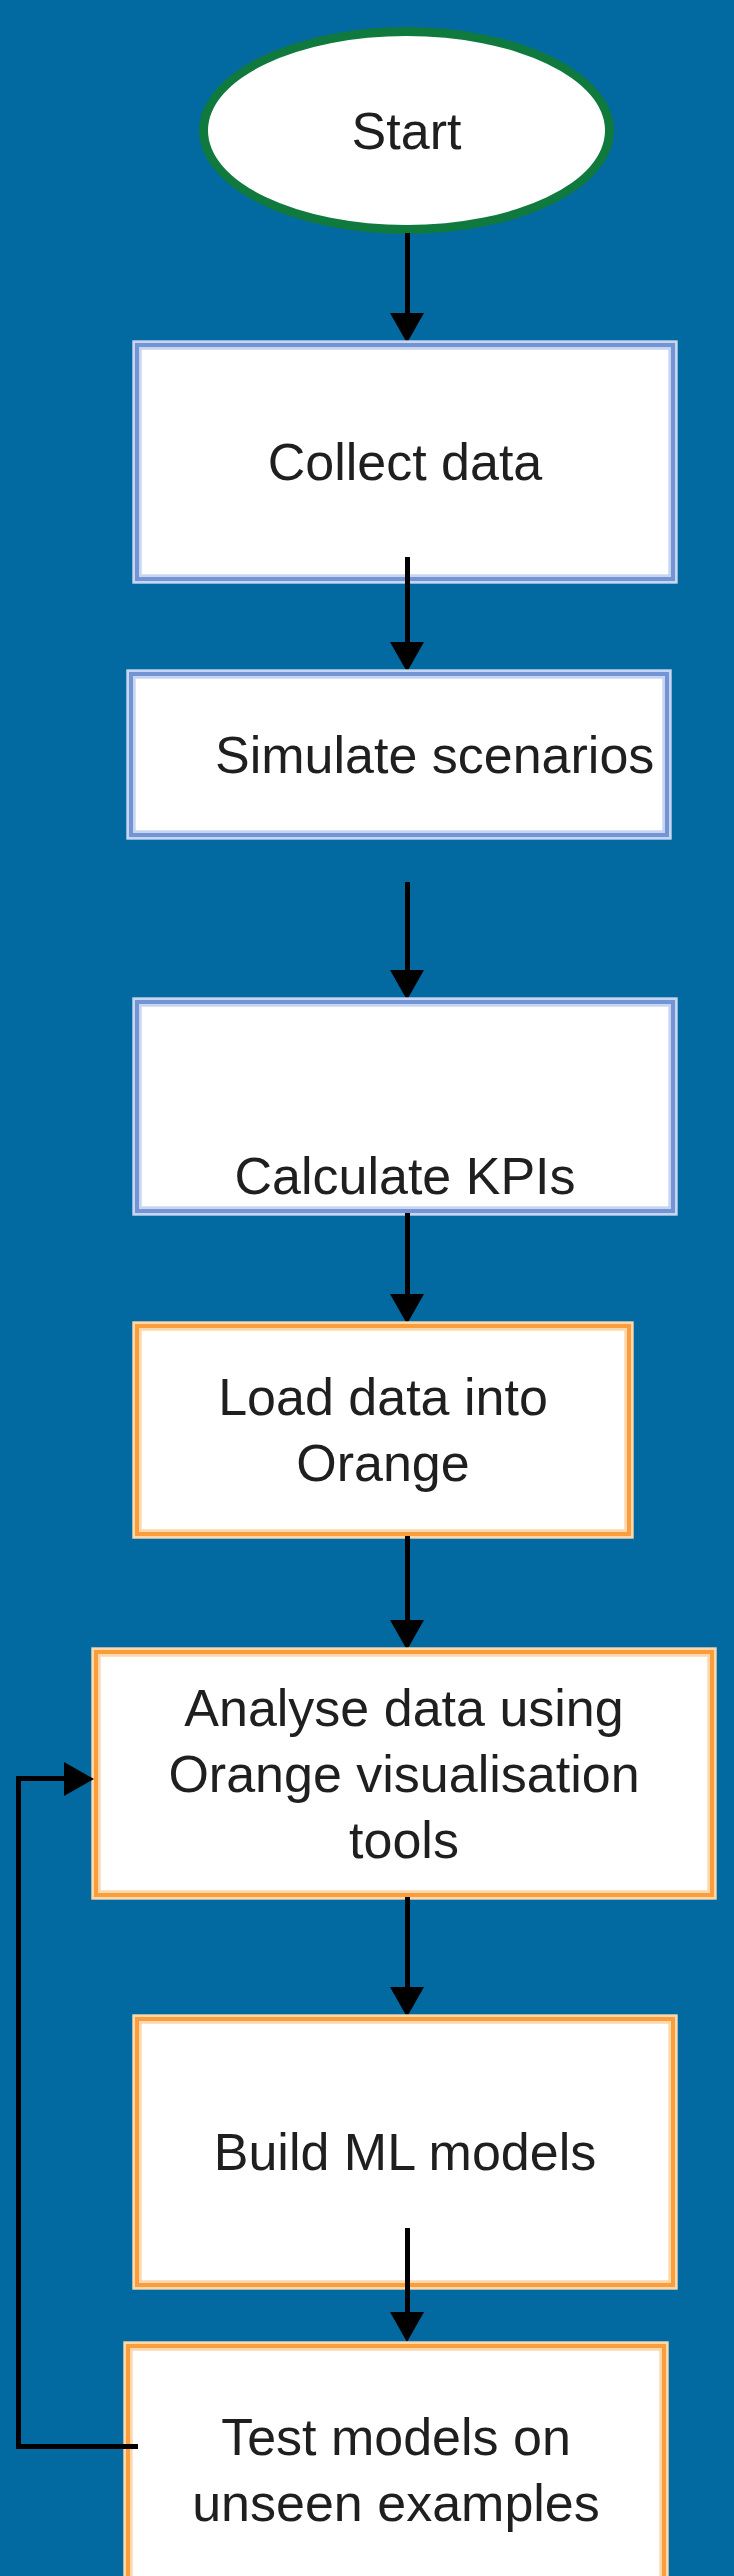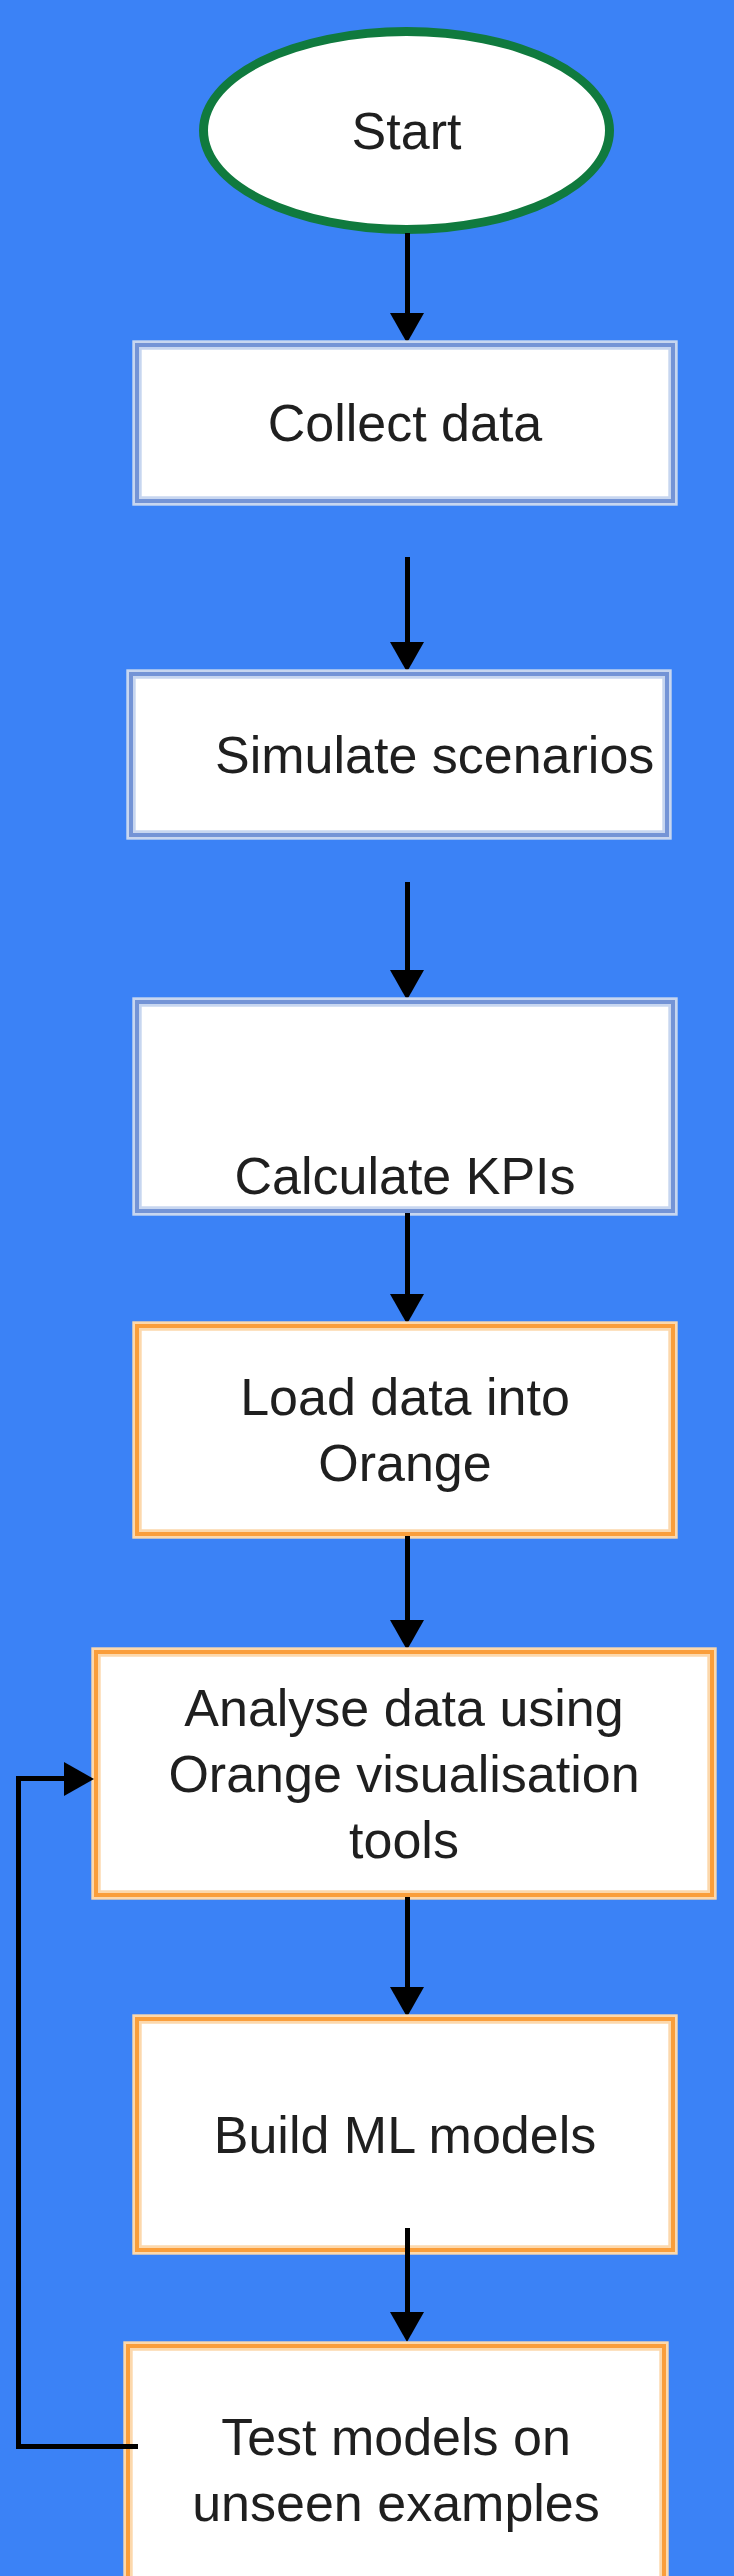--- a/index.html
+++ b/index.html
@@ -1,20 +1,20 @@
 <!DOCTYPE html>
 <html style="font-size:14.2px"><head>
 <meta charset="utf-8">
 <style>
   html, body { margin: 0; padding: 0; background: #ffffff; }
   .canvas {
     position: relative;
     width: 735px;
     height: 2576px;
-    background: #3b82f6;
+    background: #0369a1;
     font-family: "Liberation Sans", sans-serif;
     color: #1f1f1f;
     overflow: hidden;
   }
   .node {
     position: absolute;
     box-sizing: border-box;
     display: flex;
     align-items: center;
     justify-content: center;
@@ -69,21 +69,21 @@
 
   <div class="node ellipse" style="left:199px; top:27px; width:415px; height:207px;">
     <span class="alabel">Start</span>
   </div>
 
   <div>
     <div class="arrow-line" style="left:405px; top:233px; height:81px;"></div>
     <div class="arrow-head-down" style="left:390px; top:313px;"></div>
   </div>
 
-  <div class="node proc-blue" style="left:135px; top:343px; width:540px; height:160px;">
+  <div class="node proc-blue" style="left:135px; top:343px; width:540px; height:238px;">
     <span class="alabel">Collect data</span>
   </div>
 
   <div>
     <div class="arrow-line" style="left:405px; top:557px; height:87px;"></div>
     <div class="arrow-head-down" style="left:390px; top:642px;"></div>
   </div>
 
   <div class="node proc-blue" style="left:129px; top:672px; width:540px; height:165px;justify-content:flex-end;">
     <span class="alabel">Simulate scenarios</span>
@@ -96,39 +96,39 @@
 
   <div class="node proc-blue" style="left:135px; top:1000px; width:540px; height:213px;align-items:flex-end;">
     <span class="alabel">Calculate KPIs</span>
   </div>
 
   <div>
     <div class="arrow-line" style="left:405px; top:1213px; height:83px;"></div>
     <div class="arrow-head-down" style="left:390px; top:1294px;"></div>
   </div>
 
-  <div class="node proc-orange" style="left:135px; top:1324px; width:540px; height:212px;">
+  <div class="node proc-orange" style="left:135px; top:1324px; width:496px; height:212px;">
     <span class="alabel">Load data into Orange</span>
   </div>
 
   <div>
     <div class="arrow-line" style="left:405px; top:1536px; height:85px;"></div>
     <div class="arrow-head-down" style="left:390px; top:1620px;"></div>
   </div>
 
   <div class="node proc-orange" style="left:94px; top:1650px; width:620px; height:247px;text-align:center;">
     <span class="alabel">Analyse data using Orange visualisation tools</span>
   </div>
 
   <div>
     <div class="arrow-line" style="left:405px; top:1897px; height:90px;"></div>
     <div class="arrow-head-down" style="left:390px; top:1987px;"></div>
   </div>
 
-  <div class="node proc-orange" style="left:135px; top:2017px; width:540px; height:235px;">
+  <div class="node proc-orange" style="left:135px; top:2017px; width:540px; height:270px;">
     <span class="alabel">Build ML models</span>
   </div>
 
   <div>
     <div class="arrow-line" style="left:405px; top:2228px; height:86px;"></div>
     <div class="arrow-head-down" style="left:390px; top:2312px;"></div>
   </div>
 
   <div class="node proc-orange" style="left:126px; top:2344px; width:540px; height:252px;">
     <span class="alabel">Test models on unseen examples</span>

